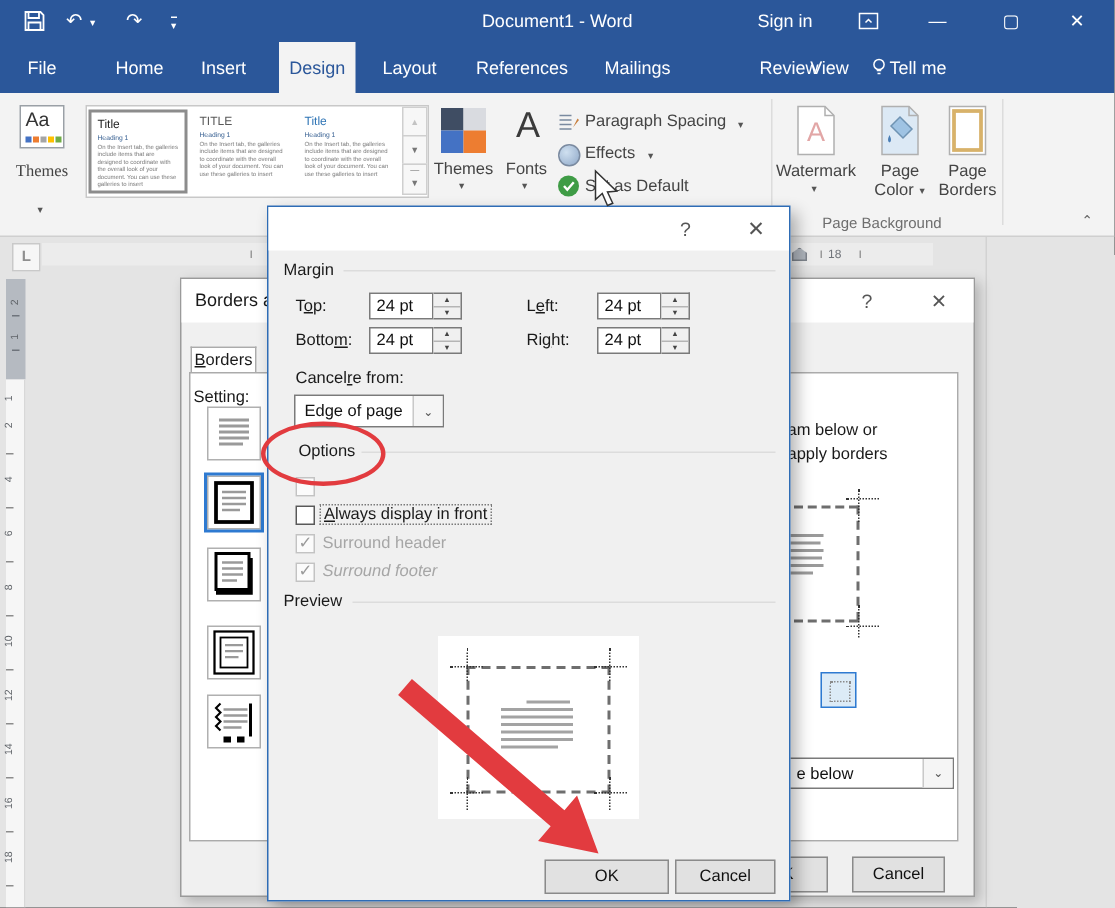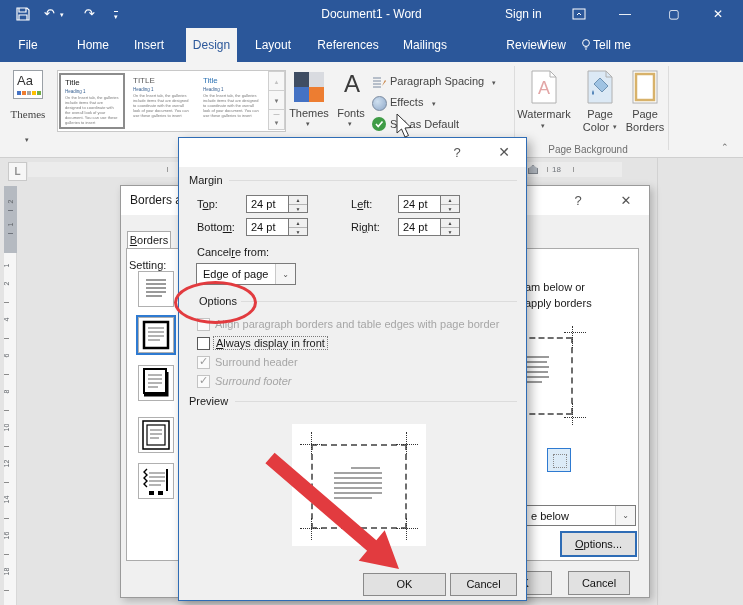--- a/index.html
+++ b/index.html
@@ -362,23 +362,20 @@
 
     <div class="abs" style="left:426px;top:262px;width:24px;height:24px;background:#dcebf7;border:1px solid #2e7ad1;box-sizing:border-box;">
       <span style="position:absolute;left:5px;top:5px;width:12px;height:12px;border:1px dotted #8a8a8a;"></span>
     </div>
 
     <div class="combo" style="left:385px;top:319px;width:130px;height:21px;">
       <span class="val" style="left:24px;">e below</span>
       <span class="chv">⌄</span>
     </div>
 
-    <div class="btn focusblue" style="left:439px;top:345px;width:77px;height:26px;line-height:22px;">
-      <u>O</u><span>ptions...</span>
-    </div>
 
     <div class="btn" style="left:369px;top:385px;width:62px;height:24px;line-height:22px;"><span>OK</span></div>
     <div class="btn" style="left:447px;top:385px;width:62px;height:24px;line-height:22px;"><span>Cancel</span></div>
   </div>
 
   <div class="abs dlg-front">
     <div class="dlg-titlebar">
       <span class="dlg-sysbtn" style="left:263px;">?</span>
       <span class="dlg-sysbtn" style="left:310px;font-size:14px;">✕</span>
     </div>
@@ -423,21 +420,20 @@
     <span class="abs fldlabel" style="left:18px;top:108px;"><span>Cancel</span><u>r</u><span>e from:</span></span>
     <div class="combo" style="left:17px;top:125px;width:100px;height:22px;">
       <span class="val">Edge of page</span>
       <span class="chv" style="line-height:21px;">⌄</span>
     </div>
 
     <span class="abs grouphead" style="left:20px;top:157px;">Options</span>
     <div class="groupline" style="left:62px;top:163px;width:276px;"></div>
 
     <span class="cbox disabled" style="left:18px;top:180px;"></span>
-    <span class="cblabel disabled" style="left:36px;top:180px;">Align paragraph borders and table edges with page border</span>
 
     <span class="cbox" style="left:18px;top:199px;"></span>
     <span class="cblabel focus" style="left:35px;top:199px;"><u>A</u><span>lways display in front</span></span>
 
     <span class="cbox disabled checked" style="left:18px;top:218px;"></span>
     <span class="cblabel disabled" style="left:36px;top:218px;">Surround header</span>
 
     <span class="cbox disabled checked" style="left:18px;top:237px;"></span>
     <span class="cblabel disabled" style="left:36px;top:237px;font-style:italic;">Surround footer</span>
 

